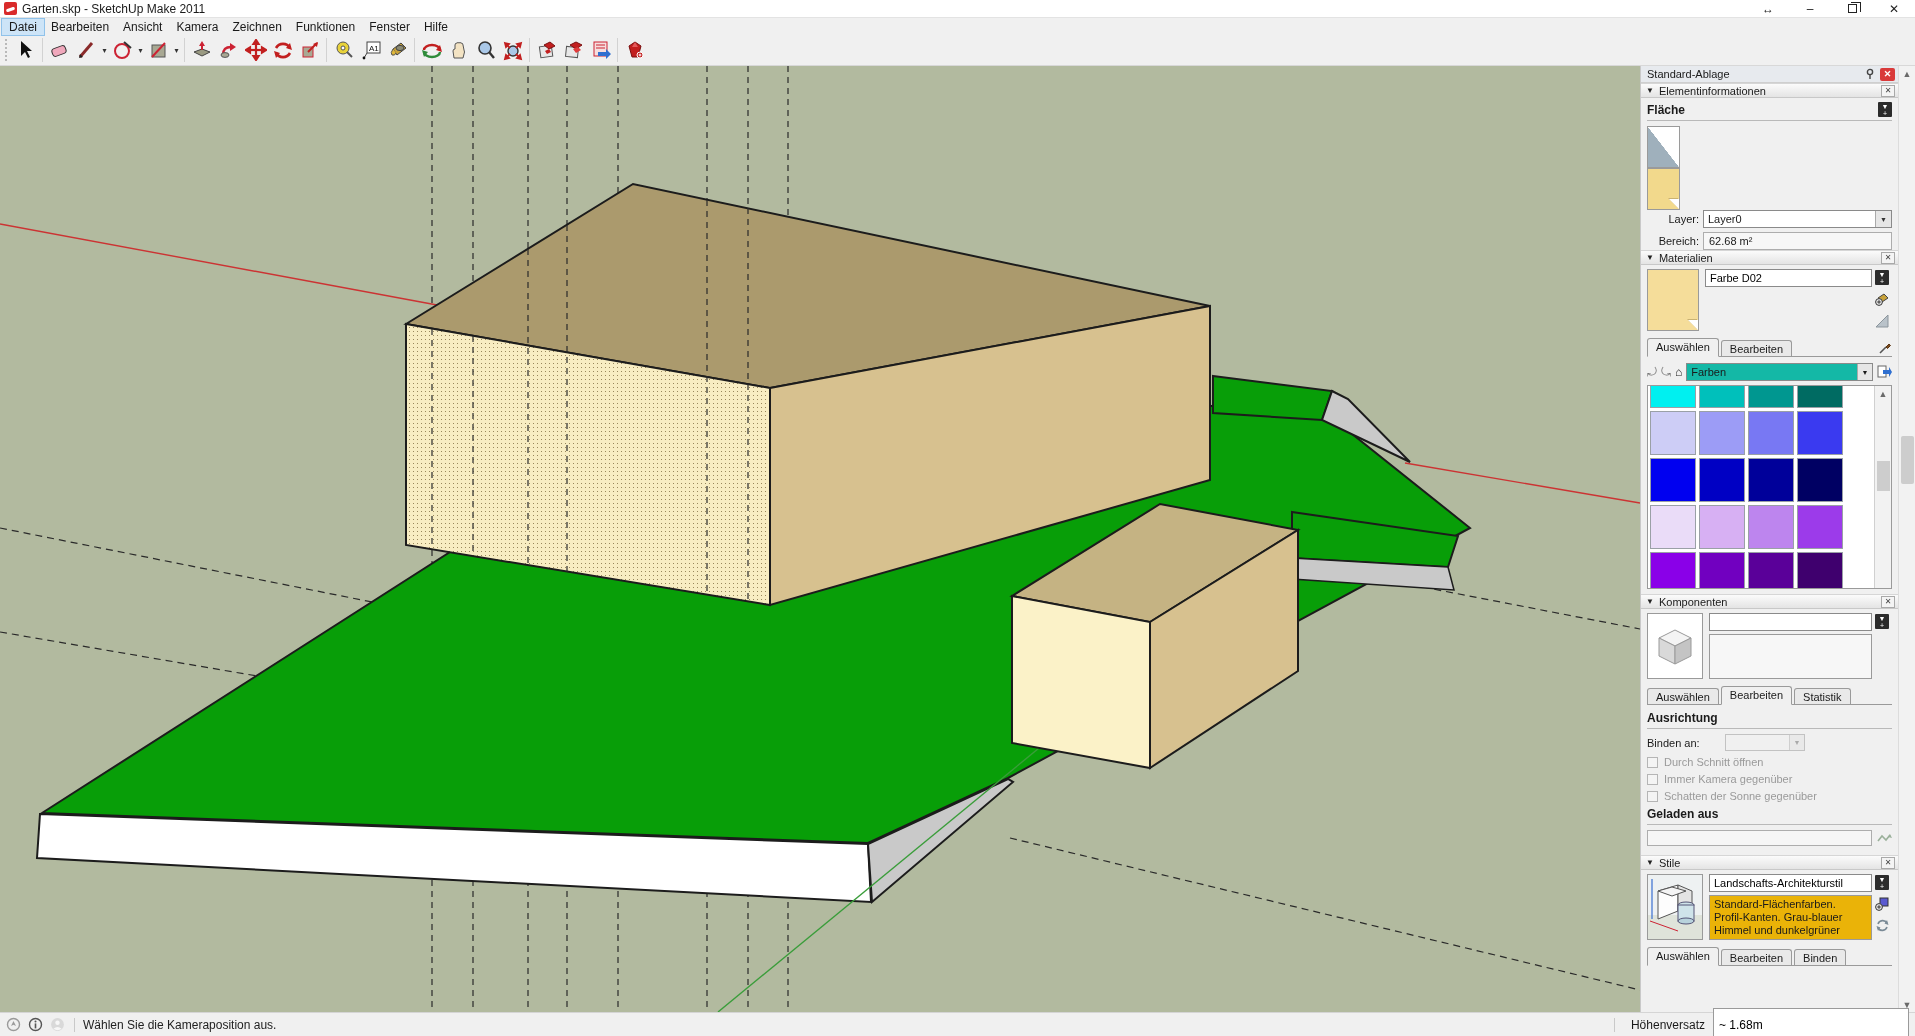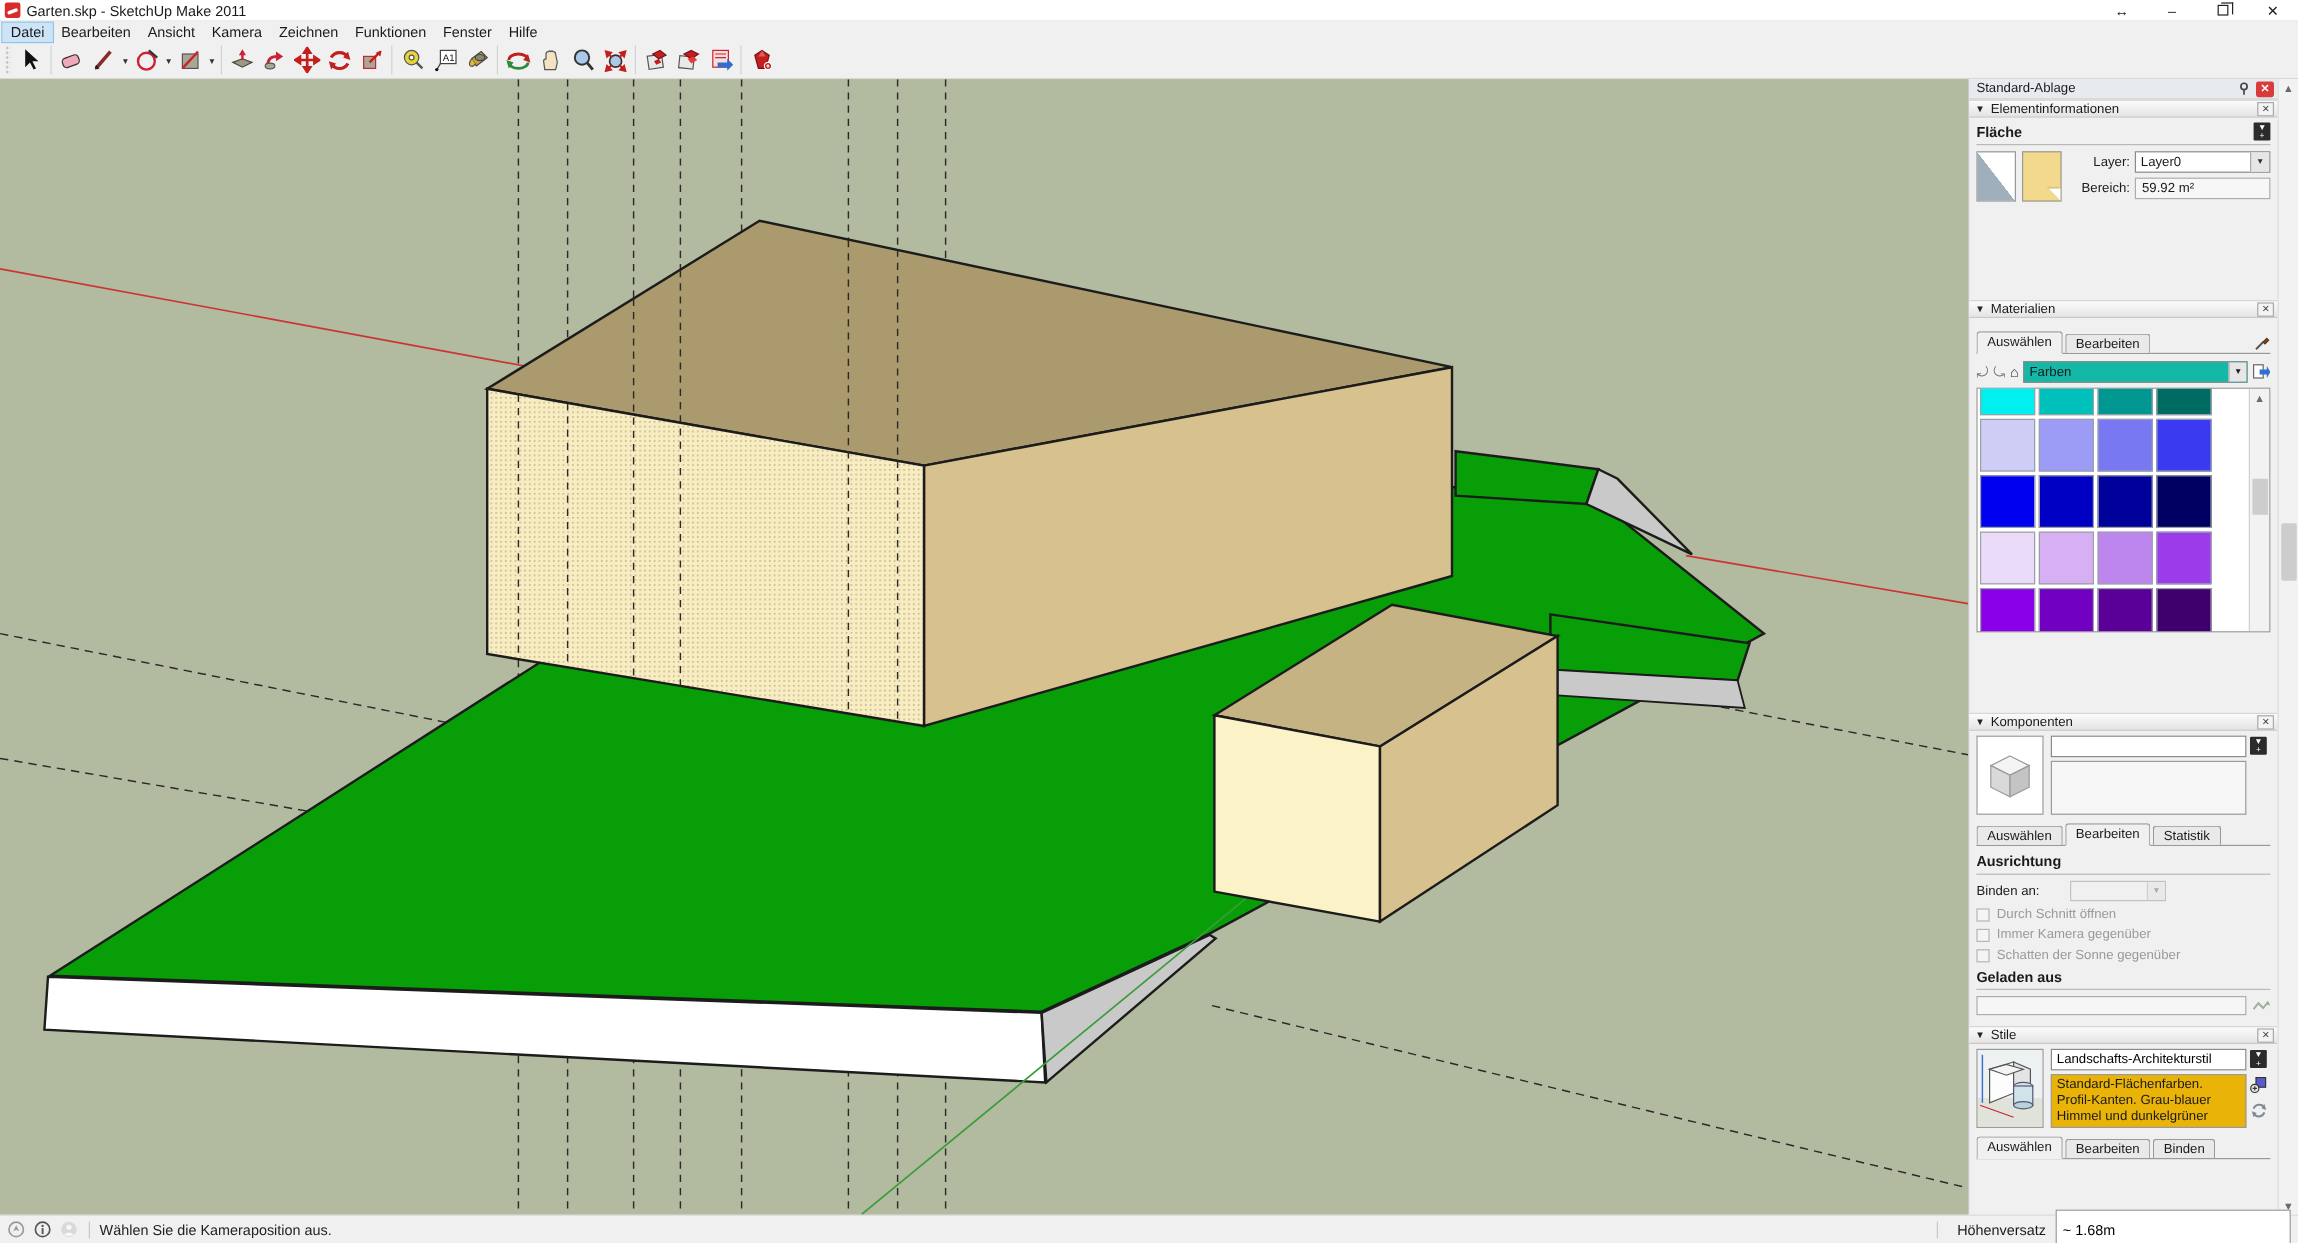--- a/index.html
+++ b/index.html
@@ -51,21 +51,21 @@
   .panel-header .plabel { font-size:11px; }
   .hdr-close { margin-left:auto; width:14px; height:12px; border:1px solid #a9a9a9; background:#f4f4f4; color:#444; font-size:8px; display:flex; align-items:center; justify-content:center; }
 
   .panel-body { padding:4px 6px; position:relative; }
 
   .bold-head { font-weight:bold; font-size:12px; }
   .rule { border-bottom:1px solid #b9b9b9; margin:3px 0 5px 0; }
 
   .details-icon { width:14px; height:15px; background:#2b2b2b; color:#fff; display:flex; flex-direction:column; align-items:center; justify-content:center; font-size:7px; line-height:7px; border-radius:1px; }
 
-  .ei-row { display:flex; margin-top:2px; }
+  .ei-row { display:flex; margin-top:2px;flex-direction:column; }
   .swatch-box { width:33px; height:42px; border:1px solid #9a9a9a; background:#fff; position:relative; margin-right:5px; }
   .swatch-diag { background:linear-gradient(to top right, #9fb0bc 49.5%, #ffffff 50%); }
   .fold::after { content:""; position:absolute; right:0; bottom:0; border-style:solid; border-width:0 10px 10px 0; border-color:transparent #fff transparent transparent; filter:drop-shadow(-1px -1px 0 #c9b273); }
   .ei-fields { flex:1; padding-left:4px; }
   .field-row { display:flex; align-items:center; margin-bottom:4px; }
   .field-label { width:52px; text-align:right; padding-right:4px; }
   .combo { flex:1; height:18px; border:1px solid #8a8a8a; background:#fff; display:flex; align-items:center; padding-left:4px; position:relative; }
   .combo .arrow-btn { margin-left:auto; width:16px; height:16px; background:#e6e6e6; border-left:1px solid #aaa; display:flex; align-items:center; justify-content:center; font-size:7px; color:#333; }
   .readonly-box { flex:1; height:18px; border:1px solid #adadad; background:#f7f7f7; display:flex; align-items:center; padding-left:5px; }
 
@@ -414,33 +414,54 @@
             <div class="field-row">
               <span class="field-label">Layer:</span>
               <div class="combo">
                 <span>Layer0</span>
                 <span class="arrow-btn">▼</span>
               </div>
             </div>
             <div class="field-row">
               <span class="field-label">Bereich:</span>
               <div class="readonly-box">
-                <span>59.92 m²</span>
+                <span>62.68 m²</span>
               </div>
             </div>
           </div>
         </div>
       </div>
 
       <div class="panel-header">
         <span class="tri">▼</span>
         <span class="plabel">Materialien</span>
         <div class="hdr-close">✕</div>
       </div>
       <div class="panel-body" style="height:329px;">
+        <div class="mat-top">
+          <div class="mat-preview fold"></div>
+          <div class="mat-right">
+            <input class="text-input" value="Farbe D02" style="">
+          </div>
+          <div class="icon-col">
+            <div class="details-icon">
+                <span>▼</span>
+                <span>+</span>
+              </div>
+            <svg width="16" height="16" viewBox="0 0 16 16">
+                <path d="M4 7 L10 3 L14 7 L8 11 Z" fill="#c8a23a" stroke="#444"></path>
+                <circle cx="5" cy="11" r="3.4" fill="#e8e8e8" stroke="#333"></circle>
+                <line x1="5" y1="9.2" x2="5" y2="12.8" stroke="#333"></line>
+                <line x1="3.2" y1="11" x2="6.8" y2="11" stroke="#333"></line>
+              </svg>
+            <svg width="16" height="16" viewBox="0 0 16 16">
+                <polygon points="2,14 14,2 14,14" fill="#b9c2c9" stroke="#8b959c"></polygon>
+              </svg>
+          </div>
+        </div>
         <div class="tabs">
           <div class="tab active">Auswählen</div>
           <div class="tab">Bearbeiten</div>
           <div class="spacer"></div>
           <svg width="15" height="15" viewBox="0 0 15 15">
               <line x1="3" y1="12" x2="9" y2="6" stroke="#555" stroke-width="1.6"></line>
               <path d="M9 6 L12 3 L13.5 4.5 L10.5 7.5 Z" fill="#7a4a1f" stroke="#5a3512"></path>
             </svg>
         </div>
         <div class="nav-row">

